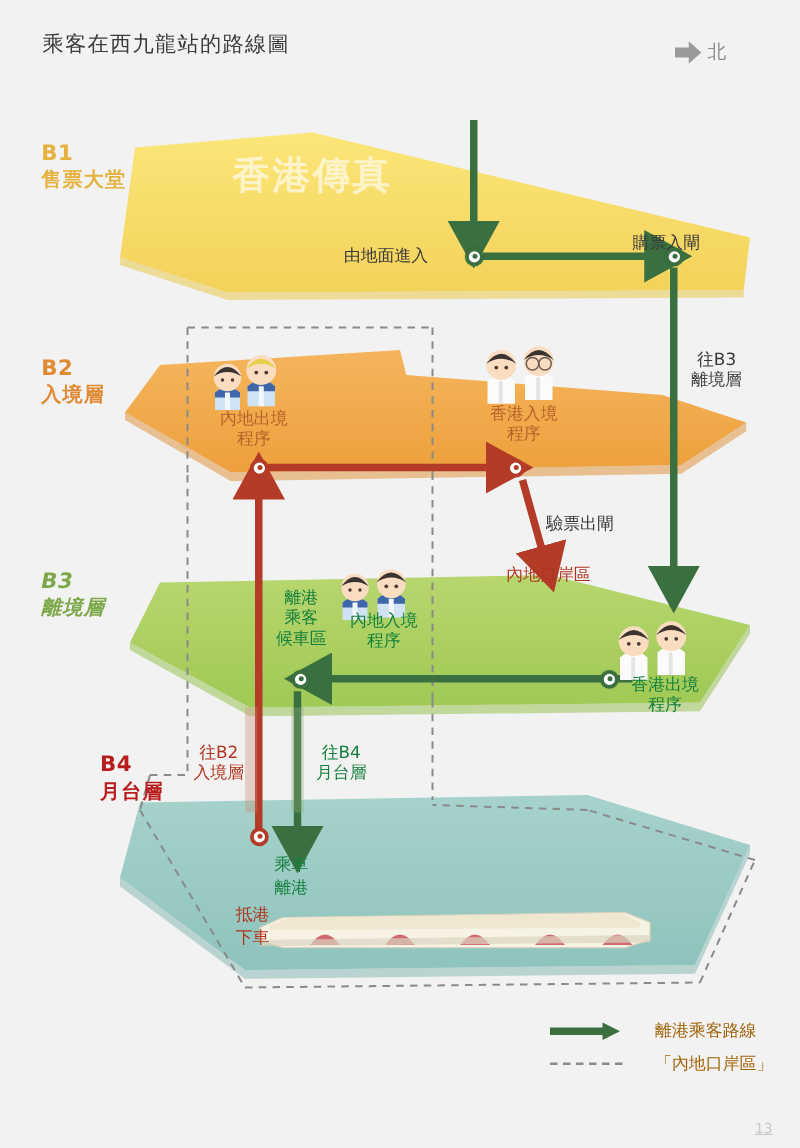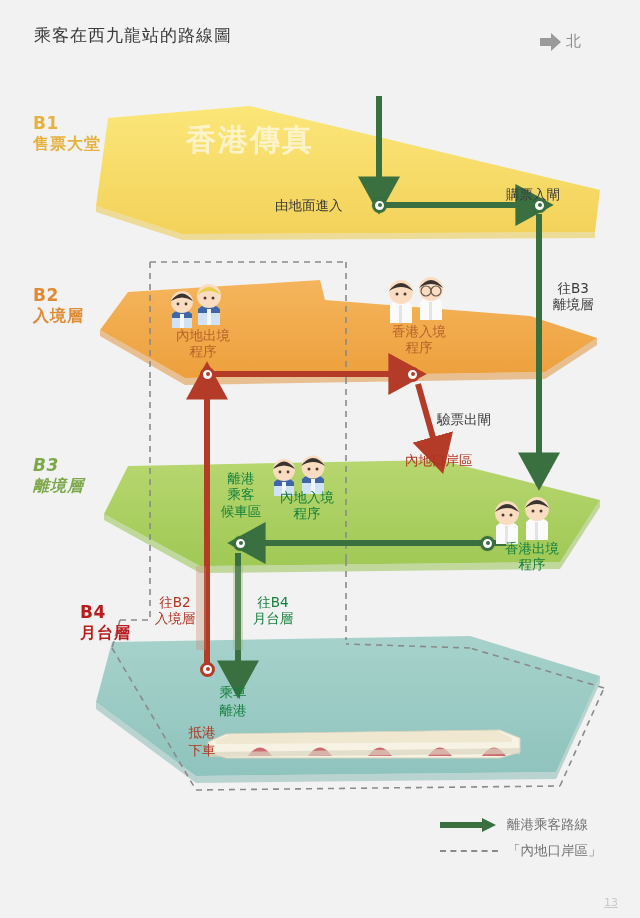--- a/index.html
+++ b/index.html
@@ -39,21 +39,21 @@
   .cap{font-size:13.5px;white-space:nowrap;line-height:1.22;}
   .cap.dark{color:#3a3a3a;}
   .cap.green{color:#15803d;}
   .cap.red{color:#b0351f;}
   .cap.orange{color:#b5632a;}
   .cap.c{text-align:center;}
 
   
   .legend{left:440px;top:812px;}
   .legend-row{display:flex;align-items:center;height:26px;}
-  .legend-text{font-size:13.5px;color:#737373;margin-left:9px;white-space:nowrap;}
+  .legend-text{font-size:13.5px;color:#a16207;margin-left:26px;white-space:nowrap;}
   .lg-bar{width:58px;height:8px;position:relative;}
   .lg-bar .body{position:absolute;left:0;top:1px;width:44px;height:6px;}
   .lg-bar .head{position:absolute;left:42px;top:-3px;width:0;height:0;
      border-top:7px solid transparent;border-bottom:7px solid transparent;}
   .lg-dash{width:58px;height:0;border-top:2px dashed #8a8a8a;}
 
   .pagenum{left:604px;top:896px;font-size:11px;color:#c9c9c9;text-decoration:underline;}
 
   
   .wm1{left:186px;top:120px;font-size:30px;font-weight:bold;color:rgba(255,255,255,.62);letter-spacing:2px;}

